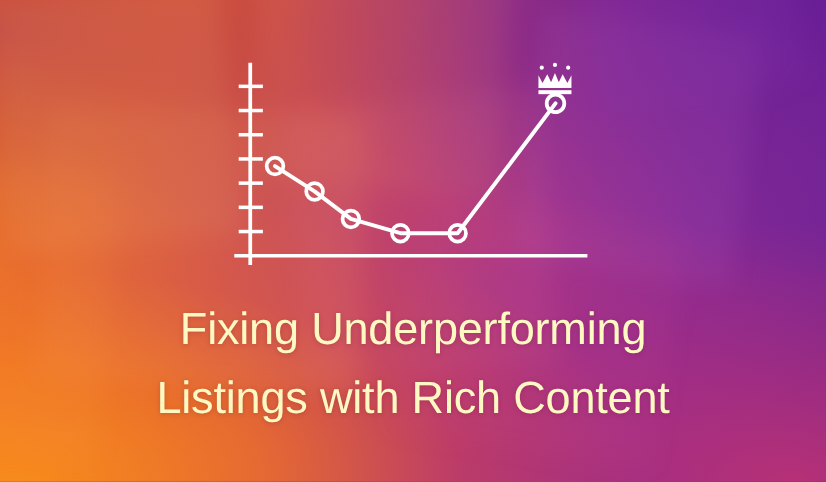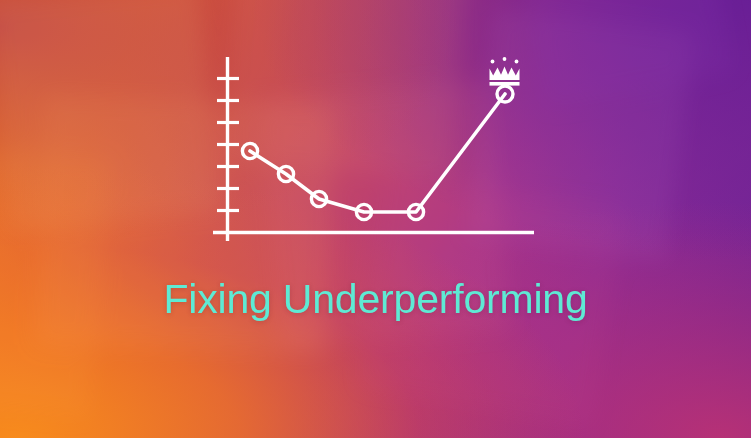--- a/index.html
+++ b/index.html
@@ -40,21 +40,21 @@
   .notes{position:absolute;inset:-60px;filter:blur(11px);opacity:.5;}
   .note{position:absolute;}
 
   
   #chart{position:absolute;left:0;top:0;width:751px;height:270px;}
 
   
   #headline{
     position:absolute;left:0;right:0;top:268px;
     text-align:center;
-    color:#5eead4;
+    color:#fef9c3;
     font-family:"Liberation Sans", sans-serif;
     font-size:41px;
     line-height:62px;
     letter-spacing:-0.2px;
     font-weight:400;
     text-shadow:0 1px 5px rgba(90,20,40,.22);
   }
   #headline .l{display:block;white-space:nowrap;}
 </style>
 </head>
@@ -108,15 +108,16 @@
       <circle cx="516.5" cy="61.5" r="1.9"></circle>
       <path d="M489.5 68.5 L493.2 75.5 L497.5 67.6 L501.0 74.8 L504.5 66.4
                L508.0 74.8 L511.5 67.6 L515.8 75.5 L519.5 68.5
                L519.5 80.0 L489.5 80.0 Z"></path>
       <rect x="489.5" y="82.0" width="30" height="3.6"></rect>
     </g>
   </svg>
 
   <div id="headline">
     <span class="l">Fixing Underperforming</span>
+    <span class="l">Listings with Rich Content</span>
   </div>
 
 </div>
 
 </body></html>

